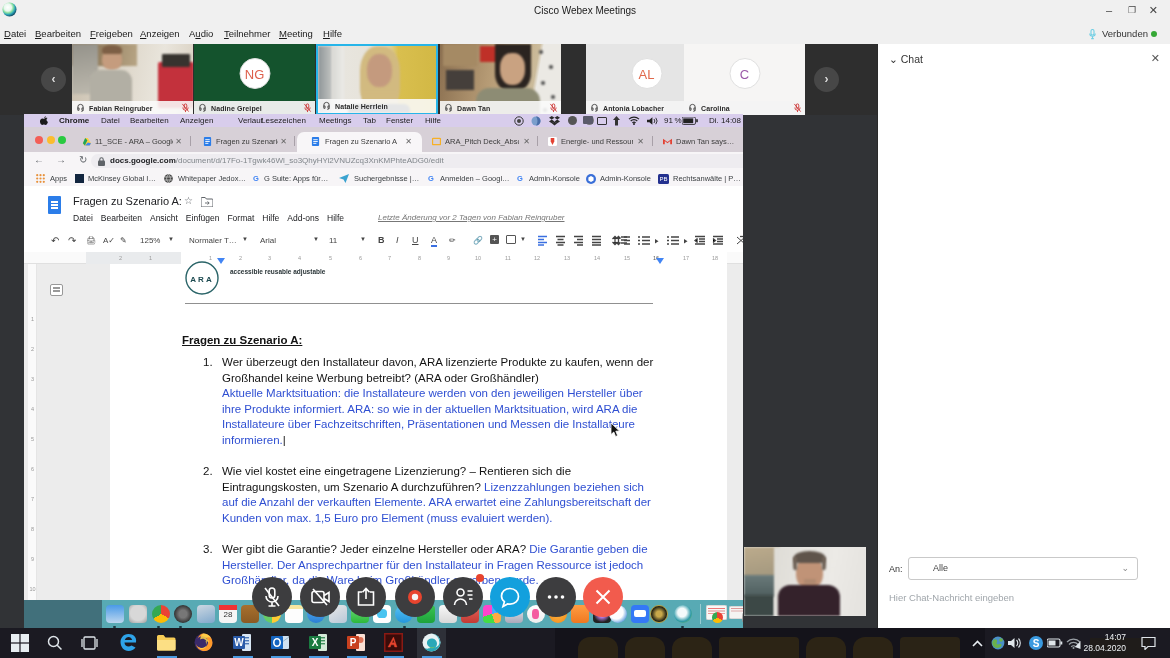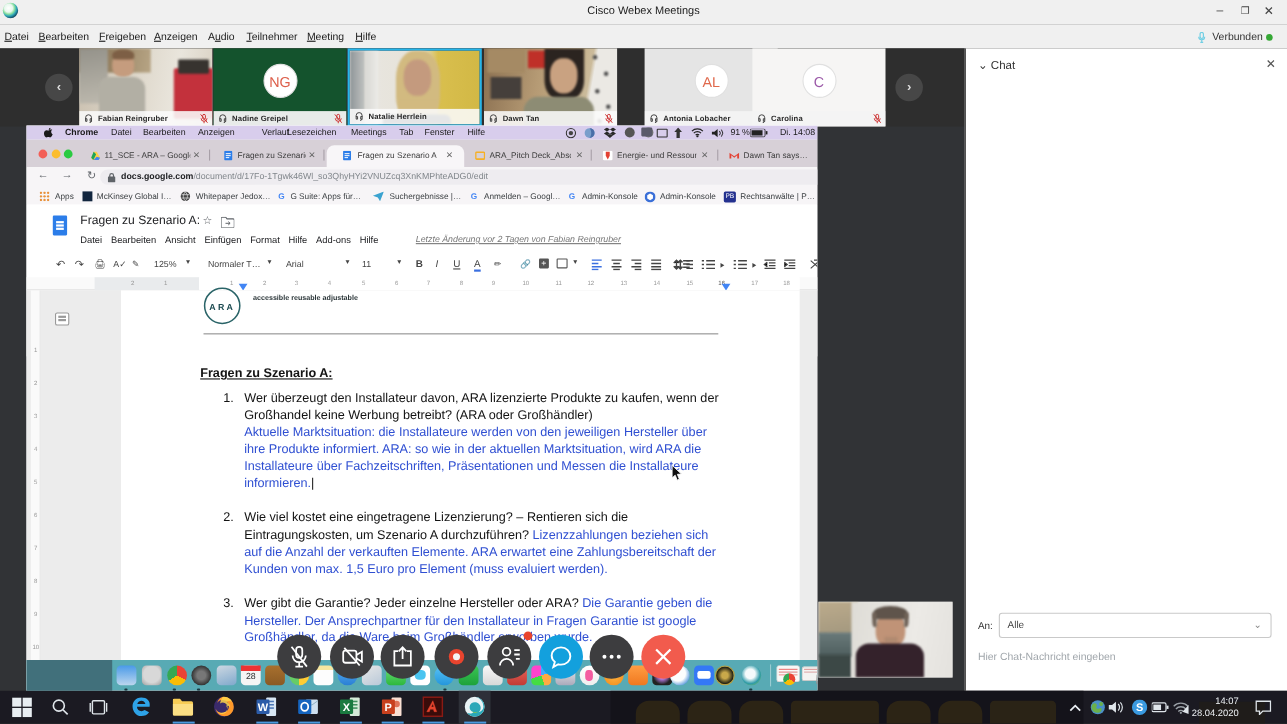--- a/index.html
+++ b/index.html
@@ -27,21 +27,21 @@
   .avcircle span { font-size:13px; line-height:31px; }
   .tile > .abs { filter:blur(1.1px); }
   #selfview > .abs { filter:blur(1px); }
   .arrowbtn { position:absolute; width:25px; height:25px; border-radius:50%; background:#474747; color:#ddd; text-align:center; font-size:12px; line-height:25px; font-weight:bold; }
 
   
   #chat { left:877px; top:44px; width:293px; height:584px; background:#fff; border-left:1px solid #2a2a2a; }
   #chat .hdr { position:absolute; left:11px; top:9px; font-size:10.5px; color:#333; }
   #chat .x { position:absolute; right:10px; top:8px; font-size:11px; color:#555; }
   #chat .an { position:absolute; left:11px; top:520px; font-size:9px; color:#333; }
-  #chat .sel { position:absolute; left:30px; top:513px; width:248px; height:23px; border:1px solid #c9c9c9; border-radius:3px; background:#fff; font-size:9px; color:#444; line-height:21px; padding-left:7px; }
+  #chat .sel { position:absolute; left:30px; top:513px; width:230px; height:23px; border:1px solid #c9c9c9; border-radius:3px; background:#fff; font-size:9px; color:#444; line-height:21px; padding-left:24px; }
   #chat .sel .chev { position:absolute; right:8px; top:0; color:#888; font-size:9px; }
   #chat .ph { position:absolute; left:11px; top:548px; font-size:9.5px; color:#a0a6ab; }
 
   
   #stage { left:0; top:115px; width:877px; height:513px; background:#313336; }
   #screen { left:24px; top:114px; width:719px; height:514px; background:#fff; overflow:hidden; }
 
   
   #macbar { left:0; top:0; width:827px; height:13px; background:#d8cdec; font-size:8px; color:#1a1a1a; }
   #macbar .it { position:absolute; top:2px; }
@@ -556,21 +556,21 @@
       <div class="doctx blue" style="left:112px;top:138.5px">ihre Produkte informiert. ARA: so wie in der aktuellen Marktsituation, wird ARA die</div>
       <div class="doctx blue" style="left:112px;top:154px">Installateure über Fachzeitschriften, Präsentationen und Messen die Installateure</div>
       <div class="doctx blue" style="left:112px;top:169.5px">informieren.<span style="color:#111">|</span></div>
       <div class="doctx" style="left:93px;top:201px">2.</div>
       <div class="doctx" style="left:112px;top:201px">Wie viel kostet eine eingetragene Lizenzierung? – Rentieren sich die</div>
       <div class="doctx" style="left:112px;top:216.5px">Eintragungskosten, um Szenario A durchzuführen? <span class="blue">Lizenzzahlungen beziehen sich</span></div>
       <div class="doctx blue" style="left:112px;top:232px">auf die Anzahl der verkauften Elemente. ARA erwartet eine Zahlungsbereitschaft der</div>
       <div class="doctx blue" style="left:112px;top:247.5px">Kunden von max. 1,5 Euro pro Element (muss evaluiert werden).</div>
       <div class="doctx" style="left:93px;top:279px">3.</div>
       <div class="doctx" style="left:112px;top:279px">Wer gibt die Garantie? Jeder einzelne Hersteller oder ARA? <span class="blue">Die Garantie geben die</span></div>
-      <div class="doctx blue" style="left:112px;top:294.5px">Hersteller. Der Ansprechpartner für den Installateur in Fragen Garantie ist google</div>
+      <div class="doctx blue" style="left:112px;top:294.5px">Hersteller. Der Ansprechpartner für den Installateur in Fragen Ressource ist jedoch</div>
       <div class="doctx blue" style="left:112px;top:310px">Großhändler, da die Ware beim Großhändler erworben wurde.</div>
     </div>
     <div style="position:absolute;left:26px;top:20px;width:13px;height:12px;border:1px solid #999;border-radius:2px;background:#fff">
         <div style="margin:2px;height:1.5px;background:#999;box-shadow:0 3px 0 #999"></div>
       </div>
     <div style="position:absolute;left:4px;top:0;width:9px;height:336px;background:#fafafa;border-right:1px solid #e5e5e5;font-size:5.5px;color:#999">
         <span style="position:absolute;left:0;width:9px;text-align:center;top:52px">1</span>
         <span style="position:absolute;left:0;width:9px;text-align:center;top:82px">2</span>
         <span style="position:absolute;left:0;width:9px;text-align:center;top:112px">3</span>
         <span style="position:absolute;left:0;width:9px;text-align:center;top:142px">4</span>

